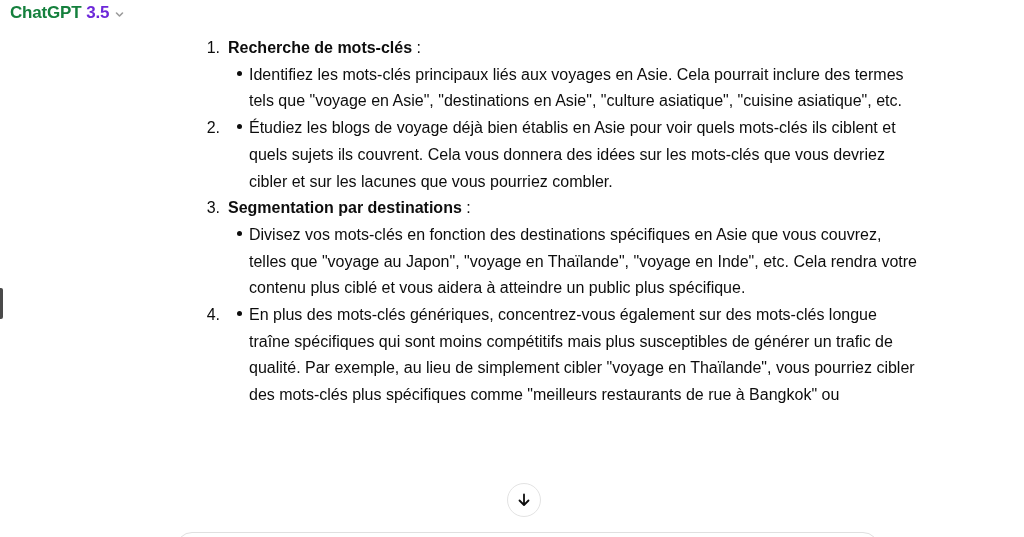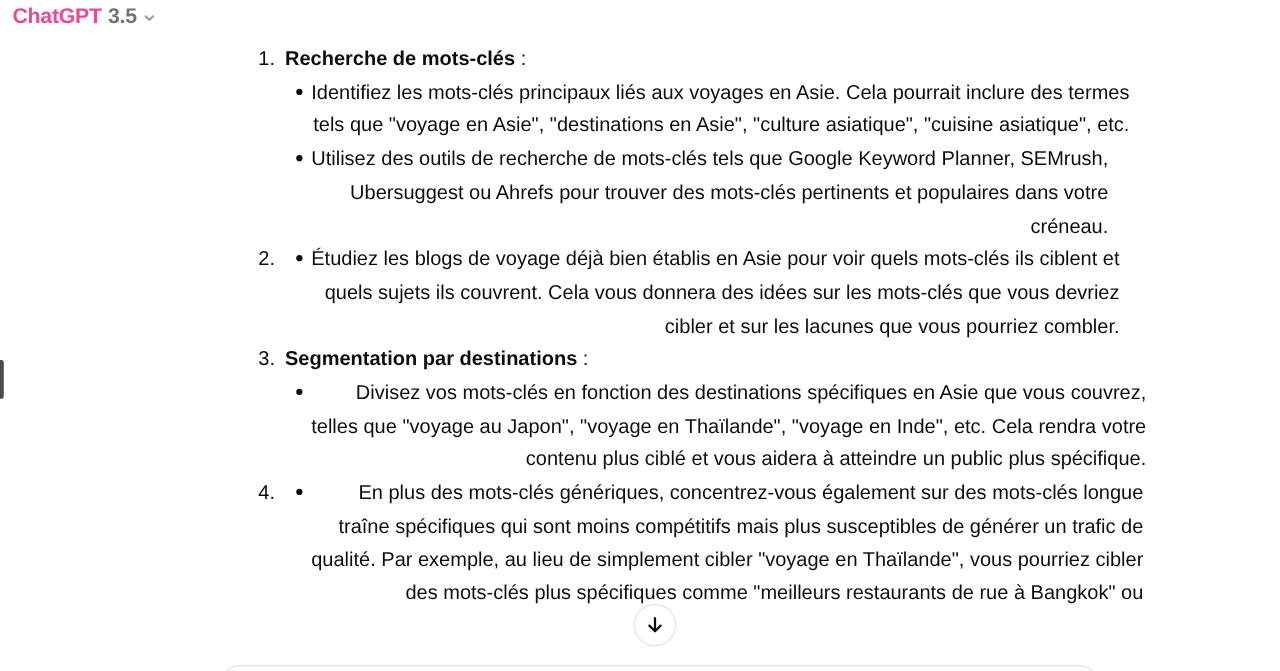--- a/index.html
+++ b/index.html
@@ -12,22 +12,22 @@
   }
   
   .model-selector {
     position: absolute;
     left: 6px; top: 0px;
     display: flex; align-items: center; gap: 5px;
     padding: 3px 4px;
     cursor: pointer;
     border-radius: 8px;
   }
-  .model-name { font-size: 17px; font-weight: bold; color: #ec4899; letter-spacing: -0.2px; }
-  .model-version { font-size: 17px; font-weight: bold; color: #737373; letter-spacing: -0.2px; }
+  .model-name { font-size: 17px; font-weight: bold; color: #15803d; letter-spacing: -0.2px; }
+  .model-version { font-size: 17px; font-weight: bold; color: #6d28d9; letter-spacing: -0.2px; }
   .chevron { display: inline-flex; margin-top: 3px; }
   
   .sidebar-handle {
     position: absolute;
     left: 0; top: 288px;
     width: 3px; height: 31px;
     background: #4a4a4a;
     border-radius: 0 2px 2px 0;
     cursor: pointer;
   }
@@ -56,21 +56,21 @@
     width: 21px;
     padding-left: 9px;
   }
   .dot {
     display: block;
     width: 5px; height: 5px;
     margin-top: 9px;
     border-radius: 50%;
     background: #0d0d0d;
   }
-  .btext { white-space: pre; text-align: right; }
+  .btext { white-space: pre; }
   
   .scroll-btn {
     position: absolute;
     left: 507px; top: 483px;
     width: 34px; height: 34px;
     border-radius: 50%;
     background: #ffffff;
     border: 1px solid #e3e3e3;
     display: flex; align-items: center; justify-content: center;
     cursor: pointer;
@@ -109,28 +109,20 @@
       <span class="omark">1.</span>
       <div class="ocontent">
         <div class="ititle"><span class="bold">Recherche de mots-clés</span><span> :</span></div>
         <div class="ulist">
           <div class="uli">
             <span class="umark">
                 <span class="dot"></span>
               </span>
             <div class="btext">Identifiez les mots-clés principaux liés aux voyages en Asie. Cela pourrait inclure des termes
 tels que "voyage en Asie", "destinations en Asie", "culture asiatique", "cuisine asiatique", etc.</div>
-          </div>
-          <div class="uli">
-            <span class="umark">
-                <span class="dot"></span>
-              </span>
-            <div class="btext">Utilisez des outils de recherche de mots-clés tels que Google Keyword Planner, SEMrush,
-Ubersuggest ou Ahrefs pour trouver des mots-clés pertinents et populaires dans votre
-créneau.</div>
           </div>
         </div>
       </div>
     </li>
 
     <li class="oli">
       <span class="omark">2.</span>
       <div class="ocontent">
         <div class="ulist">
           <div class="uli">

